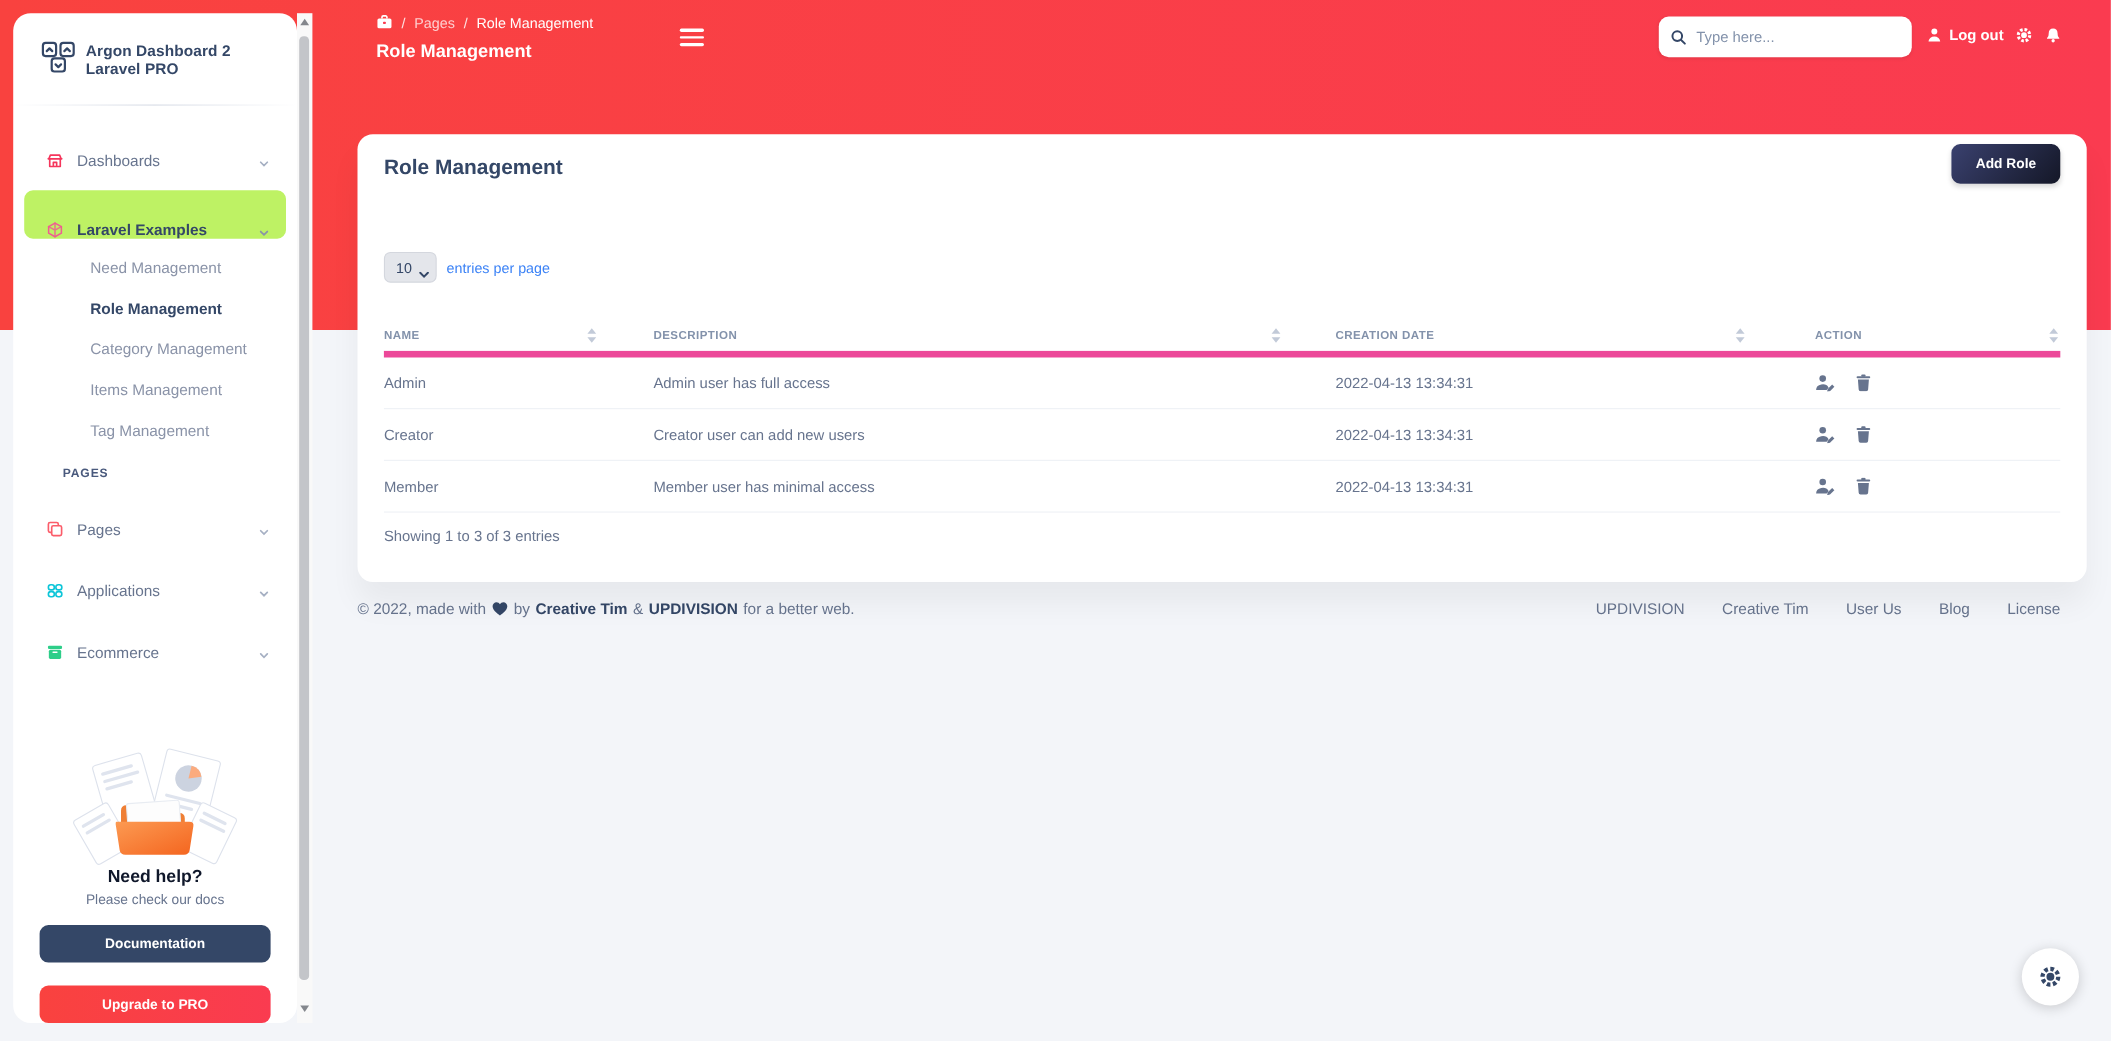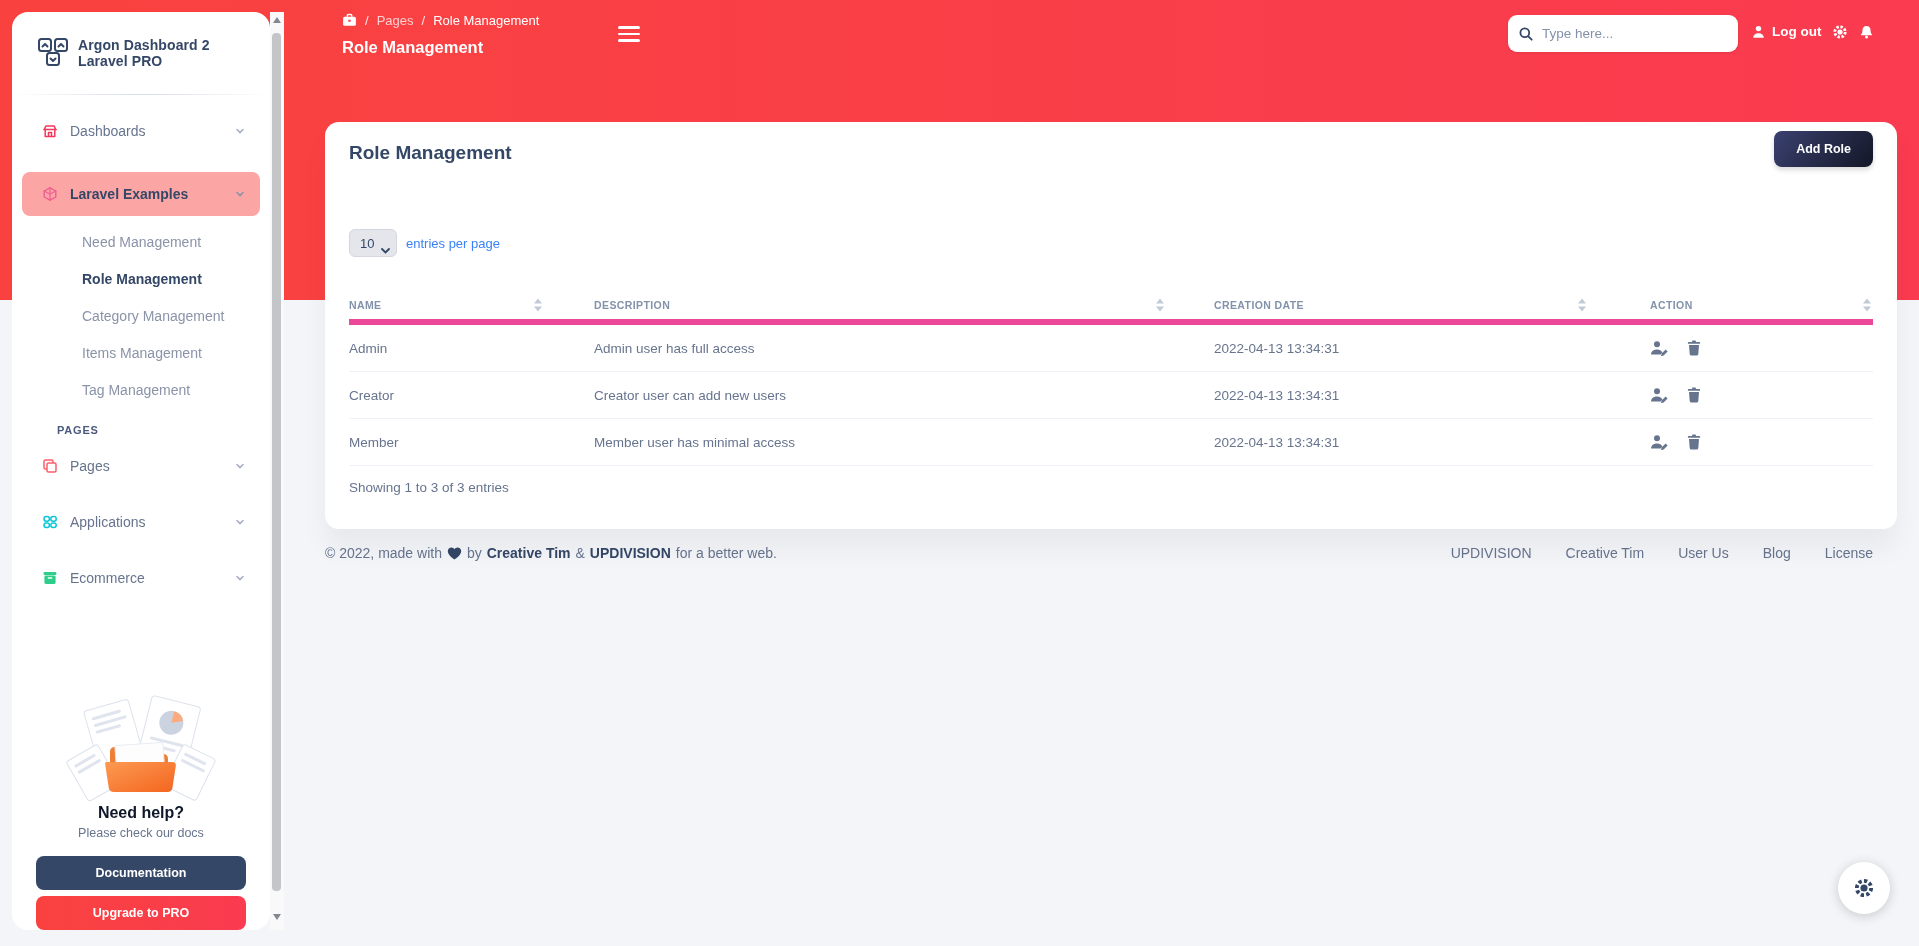--- a/index.html
+++ b/index.html
@@ -12,41 +12,41 @@
   .red-band { position:absolute; top:0; left:0; width:1919px; height:300px;
     background:linear-gradient(90deg,#f9423f 0%,#fa3b50 100%); }
 
   
   .sidebar { position:absolute; top:12px; left:12px; width:258px; height:918px;
     background:#fff; border-radius:16px; overflow:hidden; z-index:5; }
   .brand { display:flex; align-items:center; gap:8px; padding:22px 18px 18px 24px; }
   .brand-title { font-size:14px; font-weight:700; color:#344767; letter-spacing:.1px; }
   .side-divider { height:1px; margin:4px 0 14px;
     background:linear-gradient(90deg,transparent,#d6dbe5 50%,transparent); }
-  .nav-item { display:flex; align-items:center; height:44px; margin:0 10px 7px;
+  .nav-item { display:flex; align-items:flex-end; height:44px; margin:0 10px 7px;
     padding:0 14px; border-radius:8px; cursor:pointer; }
   .nav-item .ic { width:28px; display:flex; justify-content:center; }
   .nav-item .lbl { margin-left:6px; font-size:14px; color:#67748e; }
-  .nav-item.active { background:#fca5a5;margin-top:19px; }
+  .nav-item.active { background:#bef264;margin-top:19px; }
   .nav-item.active .lbl { color:#344767; font-weight:700; }
   .nav-item .chev { margin-left:auto; display:flex; }
   .sub-list { margin:2px 0 6px; }
   .sub-item { height:37px; display:flex; align-items:center; padding-left:70px;
     font-size:14px; color:#8a93a8; cursor:pointer; }
   .sub-item.active { color:#344767; font-weight:700; }
   .section-label { margin:16px 0 8px 45px; font-size:11px; font-weight:700;
     letter-spacing:.8px; color:#4a5a7d; }
   .help-box { position:absolute; left:0; bottom:0; width:258px; padding:0 24px 0; }
   .help-ill { display:block; margin:0 auto; }
   .help-title { text-align:center; font-size:16px; font-weight:700; color:#0f172a; margin-top:2px; }
   .help-sub { text-align:center; font-size:12.5px; color:#67748e; margin-top:4px; }
   .btn-doc { display:block; width:210px; margin:16px auto 0; height:34px; border:none;
     border-radius:8px; background:#344767; color:#fff; font-weight:700; font-size:12.5px;
     font-family:inherit; cursor:pointer; }
-  .btn-upgrade { display:block; width:210px; margin:6px auto 0; height:34px; border:none;
+  .btn-upgrade { display:block; width:210px; margin:21px auto 0; height:34px; border:none;
     border-radius:8px; background:linear-gradient(90deg,#f9423f,#fa3b50); color:#fff;
     font-weight:700; font-size:12.5px; font-family:inherit; cursor:pointer; }
 
   
   .side-scroll { position:absolute; top:12px; left:270px; width:14px; height:918px;
     background:#f9f9f9; z-index:6; }
   .side-scroll .thumb { position:absolute; left:2px; top:21px; width:9px; height:858px;
     background:#c3c5c9; border-radius:4px; }
   .scroll-arrow { position:absolute; left:3px; width:0; height:0;
     border-left:4px solid transparent; border-right:4px solid transparent; }

